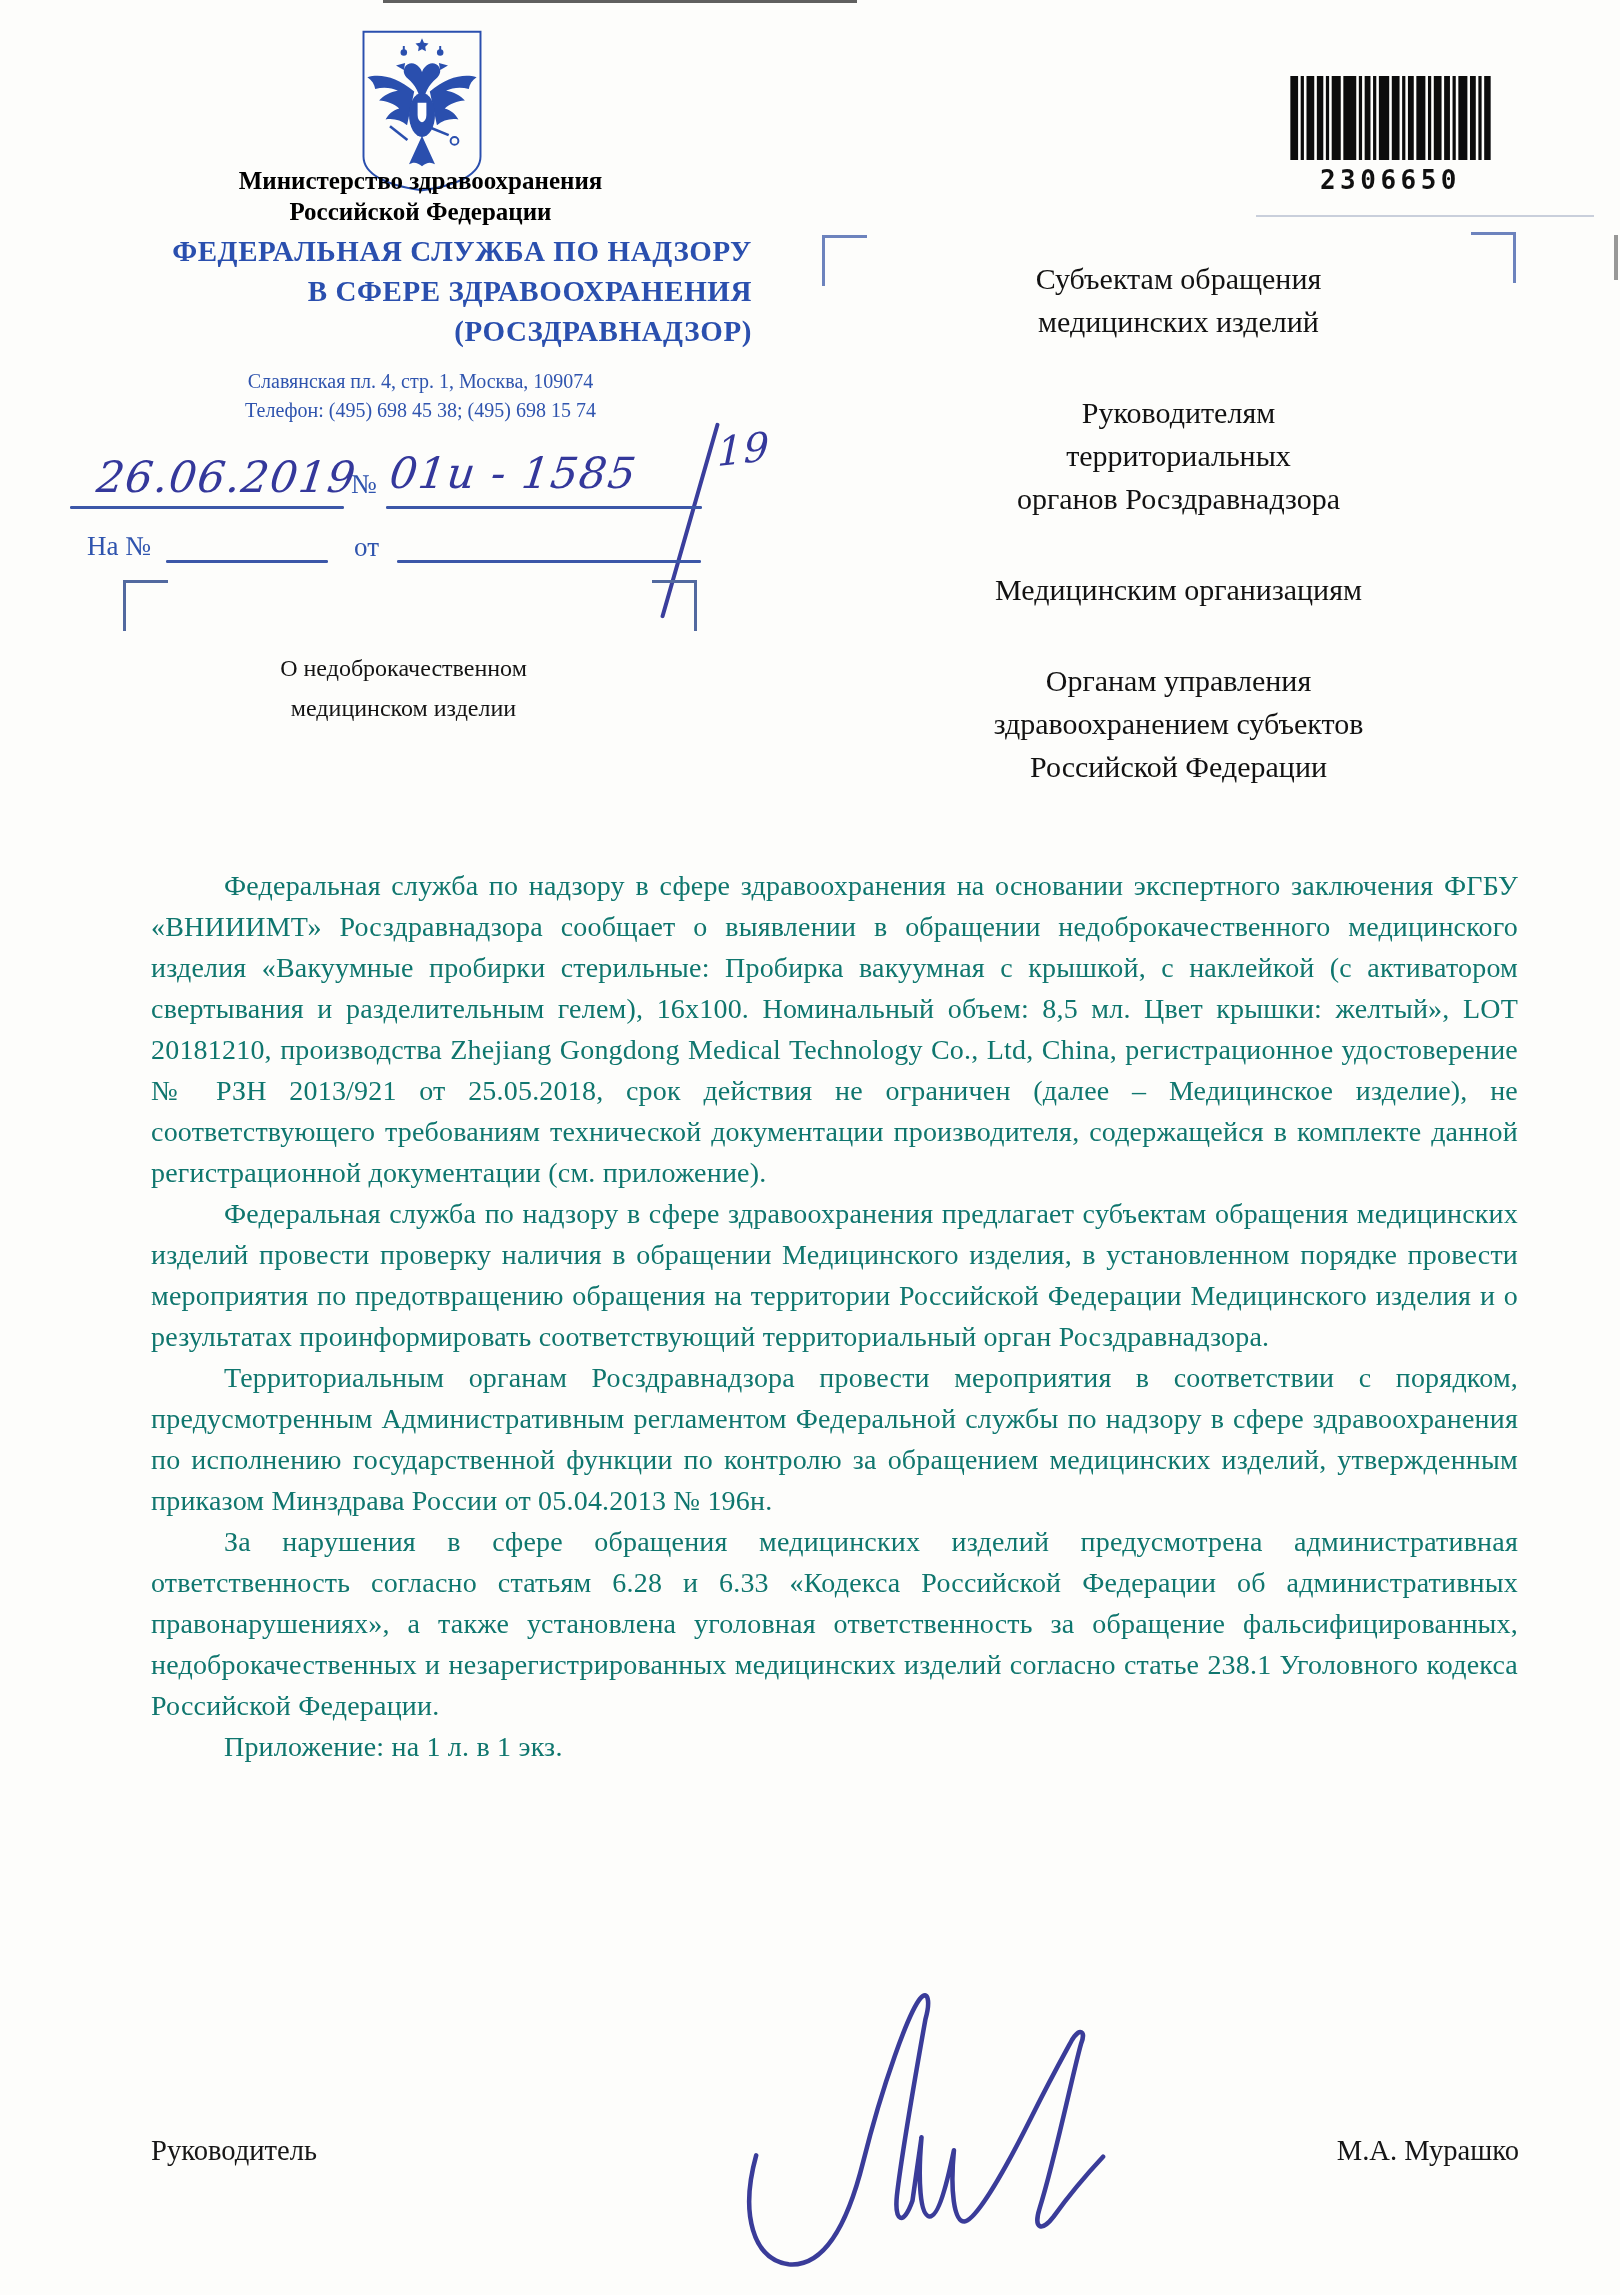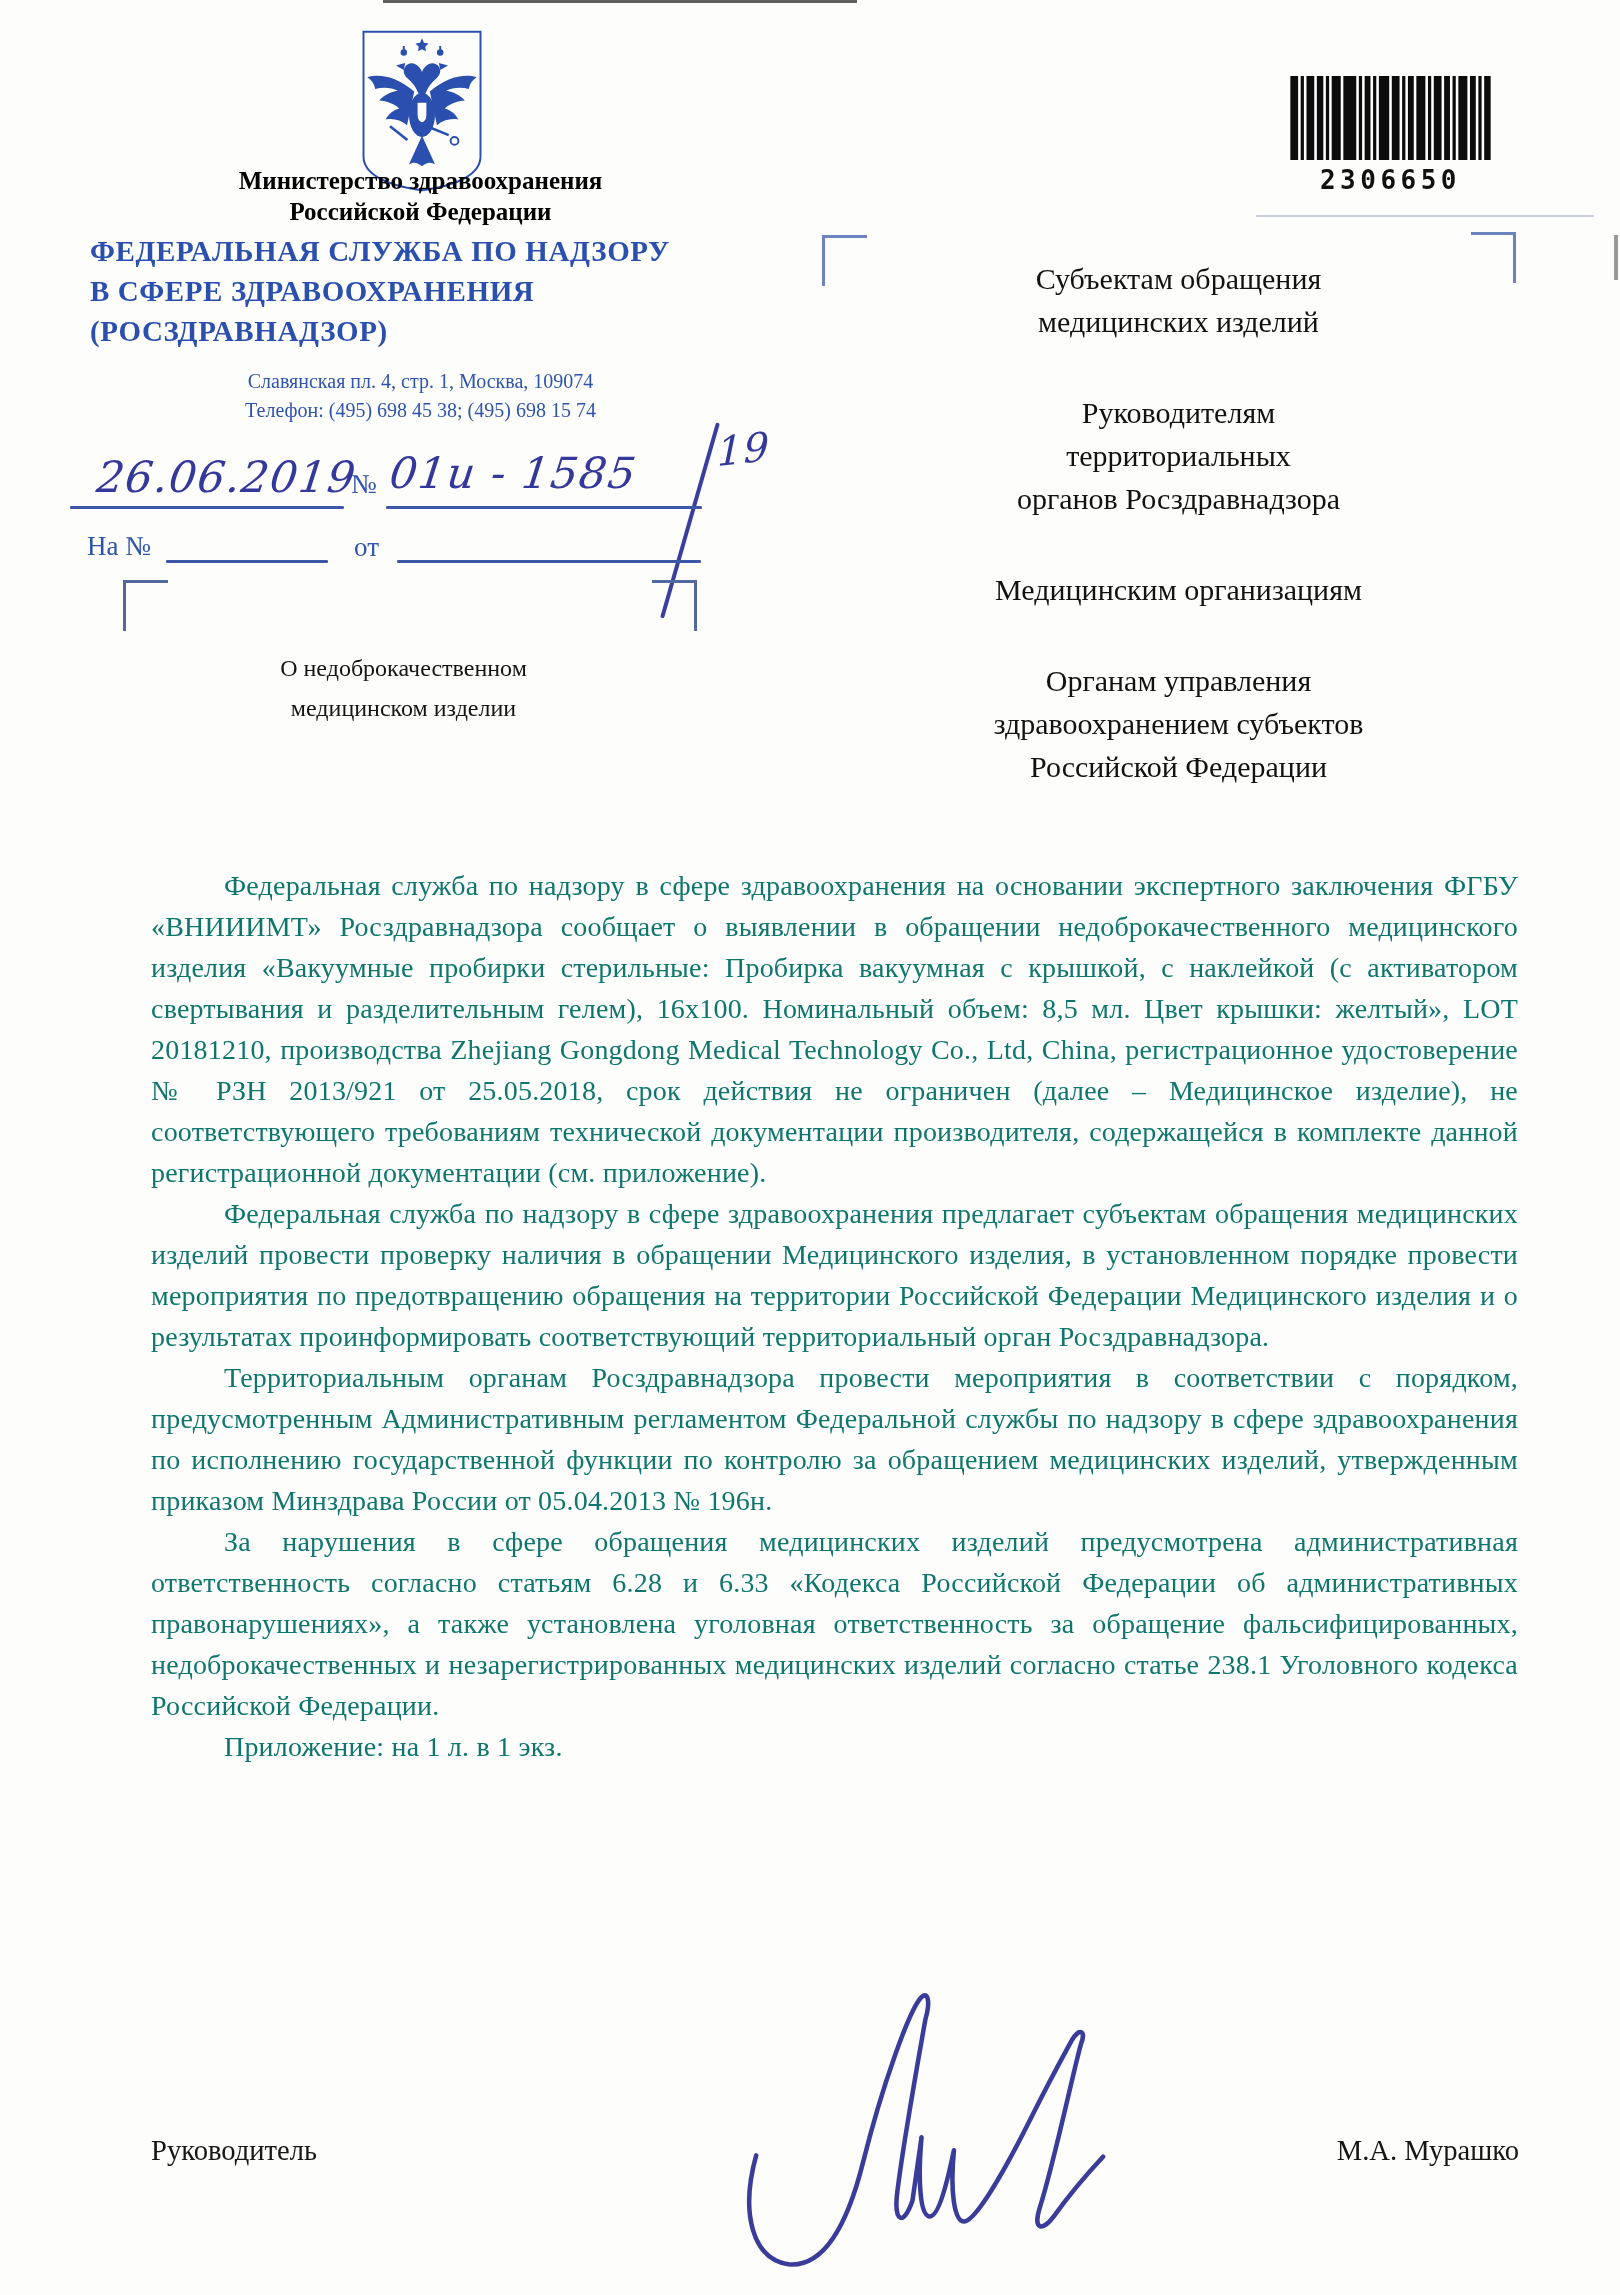--- a/index.html
+++ b/index.html
@@ -9,21 +9,21 @@
     font-family:"Liberation Serif", serif;color:#1b1b1b;
   }
   .abs{position:absolute;}
   .pre{white-space:pre-line;}
   
   .lh-ministry{
     left:109px;top:166px;width:623px;text-align:center;
     font-weight:bold;font-size:25px;line-height:30.5px;color:#000000;
   }
   .lh-service{
-    left:90px;top:231px;width:662px;text-align:left;
+    left:90px;top:231px;width:662px;text-align:right;
     font-weight:bold;font-size:29px;line-height:40px;color:#2a4fae;letter-spacing:0.6px;
   }
   .lh-contacts{
     left:109px;top:367px;width:623px;text-align:center;
     font-size:20px;line-height:28.6px;color:#2f54ae;
   }
   
   .barcode-wrap{left:1289px;top:60px;width:203px;text-align:center;margin-top:16px;}
   .barcode-num{
     margin-top:2.6px;font-family:"DejaVu Sans Mono", monospace;

